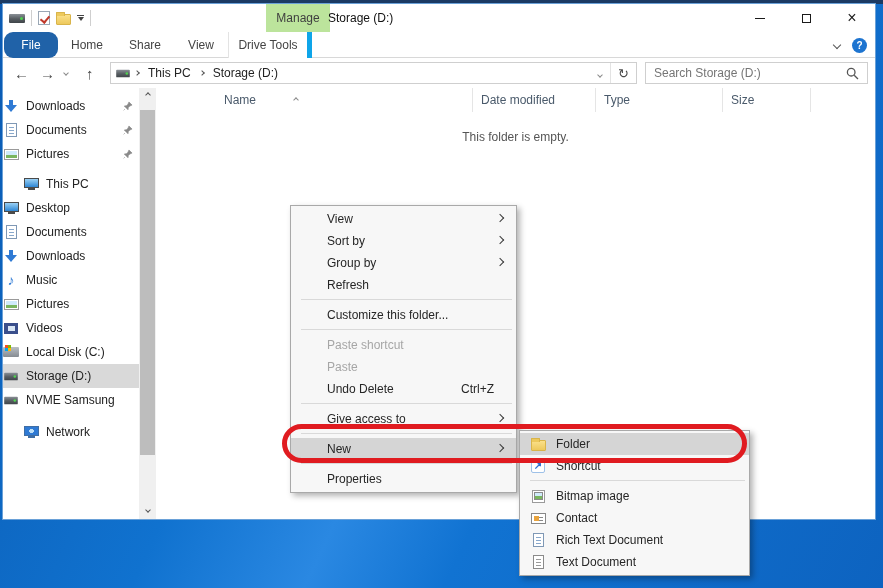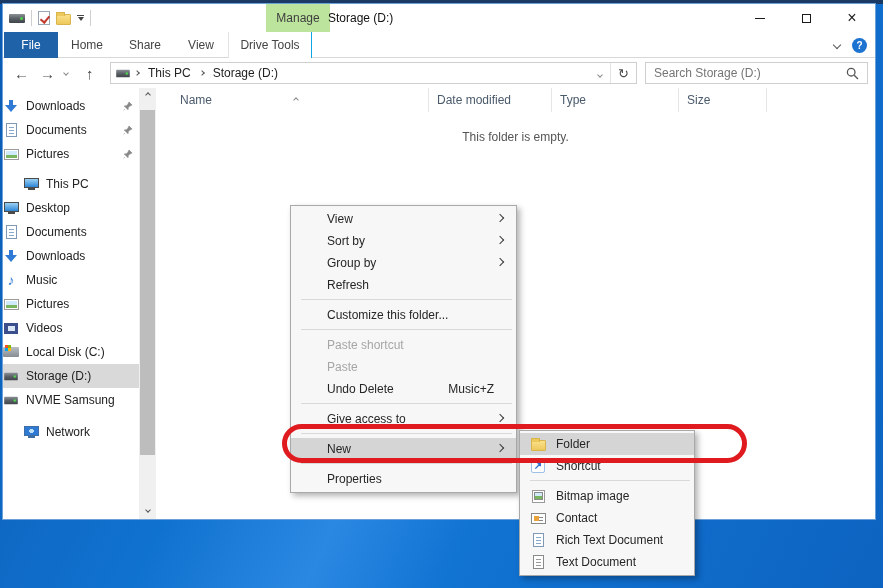--- a/index.html
+++ b/index.html
@@ -25,25 +25,25 @@
     font-size:12px; color:#111; }
   .caption { position:absolute; right:0; top:0; height:28px; display:flex; }
   .cap-btn { width:46px; height:28px; display:flex; align-items:center; justify-content:center; color:#1a1a1a; }
   .min-glyph { width:10px; border-top:1px solid #1a1a1a; }
   .max-glyph { width:9px; height:9px; border:1px solid #1a1a1a; }
   .close-glyph { font-size:16px; line-height:16px; }
 
   
   .ribbonrow { position:relative; height:26px; flex:0 0 26px; border-bottom:1px solid #d8d8d8; font-size:12px; color:#444; }
   .rtab { position:absolute; top:0; height:26px; display:flex; align-items:center; justify-content:center; }
-  .rtab-file { left:1px; width:54px; background:#2062a8; color:#fff; }
+  .rtab-file { left:1px; width:54px; background:#2062a8; color:#fff;border-radius:9px; }
   .rtab-home { left:55px; width:58px; }
   .rtab-share { left:113px; width:58px; }
   .rtab-view { left:171px; width:54px; }
-  .rtab-drive { left:225px; width:84px; border-left:1px solid #e3e3e3; border-right:1px solid #0ea5e9; background:#fff; }
+  .rtab-drive { left:225px; width:84px; border-left:1px solid #e3e3e3; border-right:5px solid #0ea5e9; background:#fff; }
   .ribbon-right { position:absolute; right:8px; top:0; height:26px; display:flex; align-items:center; gap:12px; }
   .help-circle { width:15px; height:15px; border-radius:50%; background:#1d74d0; color:#fff;
     font-size:10px; font-weight:bold; display:flex; align-items:center; justify-content:center; }
 
   
   .addressrow { position:relative; height:30px; flex:0 0 30px; }
   .nav-glyph { position:absolute; top:0; height:30px; display:flex; align-items:center; color:#4a4a4a; font-size:15px; }
   .addr-box { position:absolute; left:107px; top:4px; width:527px; height:22px;
     border:1px solid #cfcfcf; background:#fff; display:flex; align-items:center; font-size:12px; color:#222; }
   .addr-right { margin-left:auto; display:flex; align-items:center; height:100%; }
@@ -65,41 +65,41 @@
   .gap-top { margin-top:6px; }
   .gap-top-lg { margin-top:8px; }
 
   .sb-scroll { width:17px; flex:0 0 17px; background:#f0f0f0; position:relative; }
   .sb-thumb { position:absolute; left:1px; right:1px; top:22px; height:345px; background:#bdbdbd; }
   .sb-arrow { position:absolute; left:0; right:0; height:14px; display:flex; align-items:center; justify-content:center; }
 
   .main { flex:1 1 auto; position:relative; font-size:12px; }
   .hdr-row { display:flex; height:24px; color:#4a5a6b; position:relative; }
   .hdr { display:flex; align-items:center; border-right:1px solid #e5e5e5; }
-  .hdr-name { width:273px; padding-left:24px; }
+  .hdr-name { width:273px; padding-left:24px;margin-left:44px; }
   .hdr-date { width:123px; padding-left:8px; }
   .hdr-type { width:127px; padding-left:8px; }
   .hdr-size { width:88px; padding-left:8px; }
   .sort-caret { position:absolute; left:138px; top:3px; }
   .empty-text { position:absolute; top:42px; left:0; right:0; text-align:center; color:#555; }
 
   
   .statusbar { position:relative; height:21px; flex:0 0 21px; border-top:1px solid #d9d9d9;
     font-size:12px; color:#333; display:flex; align-items:center; }
   .status-count { margin-left:10px; }
   .status-div { width:1px; height:12px; background:#d0d0d0; margin-left:38px; }
   .view-btns { position:absolute; right:2px; top:0; height:21px; display:flex; }
   .vbtn { width:23px; height:21px; display:flex; align-items:center; justify-content:center; }
   .vbtn.sel { background:#cfe8fa; border:1px solid #79bbe8; }
 
   
   .menu { position:absolute; background:#f7f7f7; border:1px solid #a9a9a9;
     box-shadow:3px 3px 6px rgba(0,0,0,.30); font-size:12px; color:#262626; padding:2px 0; }
   .menu-main { left:290px; top:205px; width:227px; z-index:10; }
-  .menu-sub { left:519px; top:430px; width:176px; z-index:11; }
+  .menu-sub { left:519px; top:430px; width:231px; z-index:11; }
   .mrow { position:relative; height:22px; line-height:22px; padding-left:36px; }
   .menu-main .mrow.hl, .menu-sub .mrow.hl { background:#d5d5d5; }
   .mrow.dis { color:#a6a6a6; }
   .msep { height:1px; background:#d9d9d9; margin:3px 4px 4px 10px; }
   .m-arrow { position:absolute; right:13px; top:7px; }
   .m-short { position:absolute; right:22px; top:0; }
   .m-ic { position:absolute; left:10px; top:3px; width:16px; height:16px;
     display:flex; align-items:center; justify-content:center; }
 
   
@@ -403,21 +403,21 @@
       <span>Customize this folder...</span>
     </div>
     <div class="msep"></div>
     <div class="mrow dis">
       <span>Paste shortcut</span>
     </div>
     <div class="mrow dis">
       <span>Paste</span>
     </div>
     <div class="mrow">
-      <span>Undo Delete</span><span class="m-short">Music+Z</span>
+      <span>Undo Delete</span><span class="m-short">Ctrl+Z</span>
     </div>
     <div class="msep"></div>
     <div class="mrow">
       <span>Give access to</span><span class="m-arrow chv chv-r chv-dark"></span>
     </div>
     <div class="msep"></div>
     <div class="mrow hl">
       <span>New</span><span class="m-arrow chv chv-r chv-dark"></span>
     </div>
     <div class="msep"></div>

